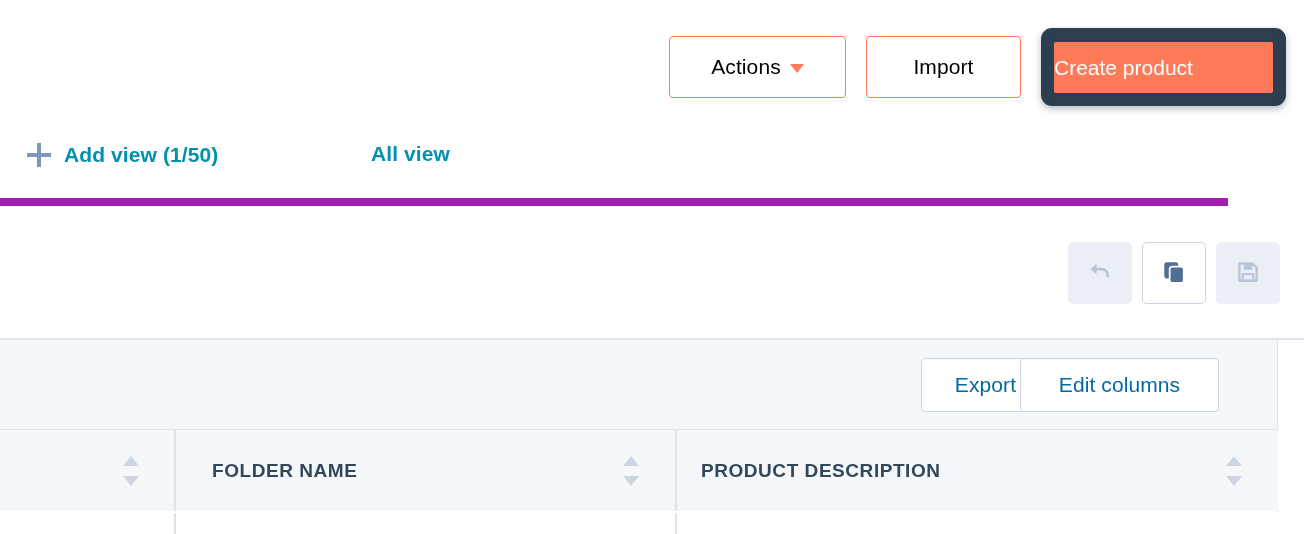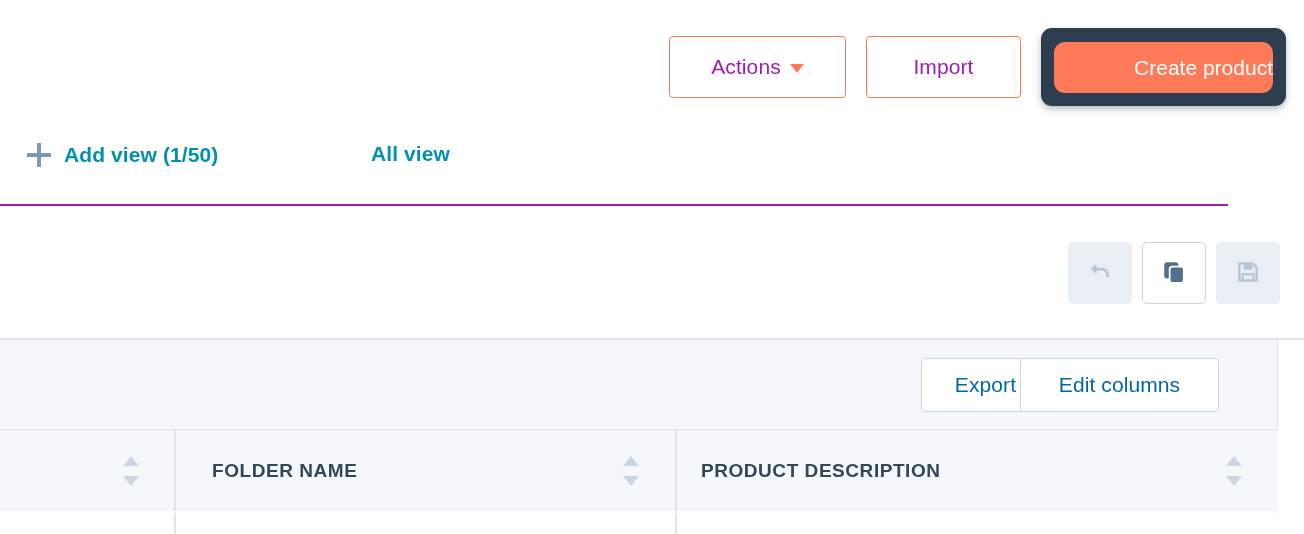--- a/index.html
+++ b/index.html
@@ -25,21 +25,21 @@
     height: 118px;
     box-sizing: border-box;
   }
 
   .btn-secondary-orange {
     position: absolute;
     box-sizing: border-box;
     background: #ffffff;
     border: 1.6px solid #ff7a59;
     border-radius: 4px;
-    color: #a21caf;
+    color: #000000;
     font-size: 21px;
     font-family: "Liberation Sans", sans-serif;
     display: flex;
     align-items: center;
     justify-content: center;
     gap: 9px;
     cursor: pointer;
     padding: 0;
     letter-spacing: .1px;
   }
@@ -85,39 +85,39 @@
 
   #create-product-button {
     position: absolute;
     left: 1054px;
     top: 42px;
     width: 219px;
     height: 51px;
     box-sizing: border-box;
     background: #ff7a59;
     border: none;
-    border-radius: 11px;
+    border-radius: 2px;
     color: #ffffff;
     font-size: 21px;
     font-family: "Liberation Sans", sans-serif;
     display: flex;
     align-items: center;
-    justify-content: flex-end;
+    justify-content: flex-start;
     cursor: pointer;
     padding: 0;
   }
 
   
   .views-row {
     position: absolute;
     top: 118px;
     left: 0;
     width: 1228px;
     height: 88px;
-    border-bottom: 2px solid #a21caf;
+    border-bottom: 8px solid #a21caf;
     box-sizing: border-box;
   }
 
   #add-view-button {
     position: absolute;
     left: 26px;
     top: 24px;
     display: flex;
     align-items: center;
     gap: 12px;

